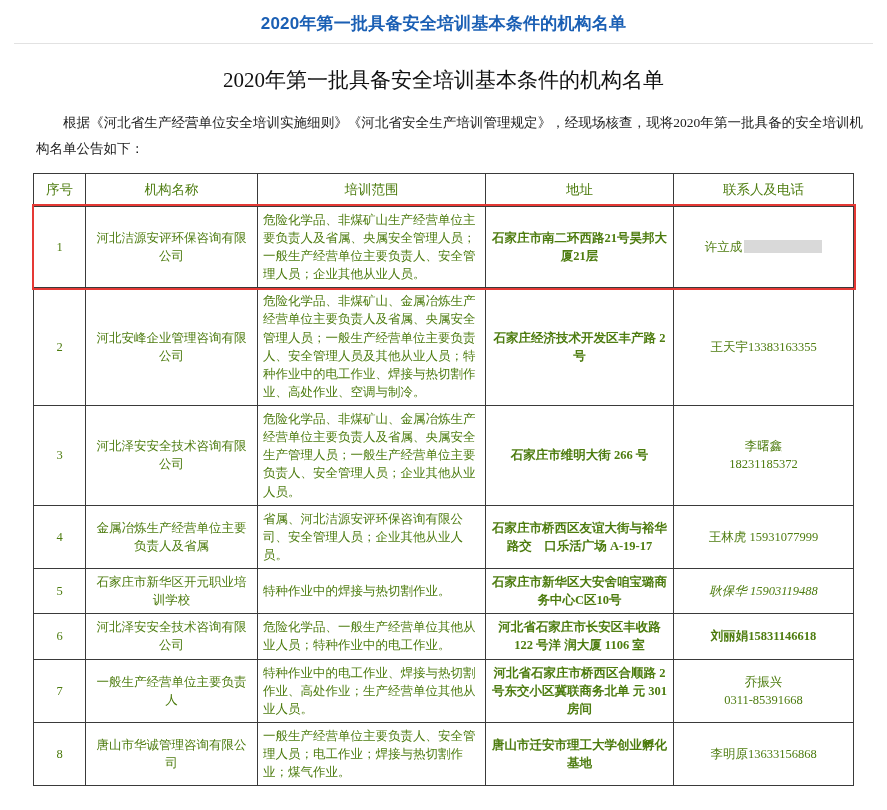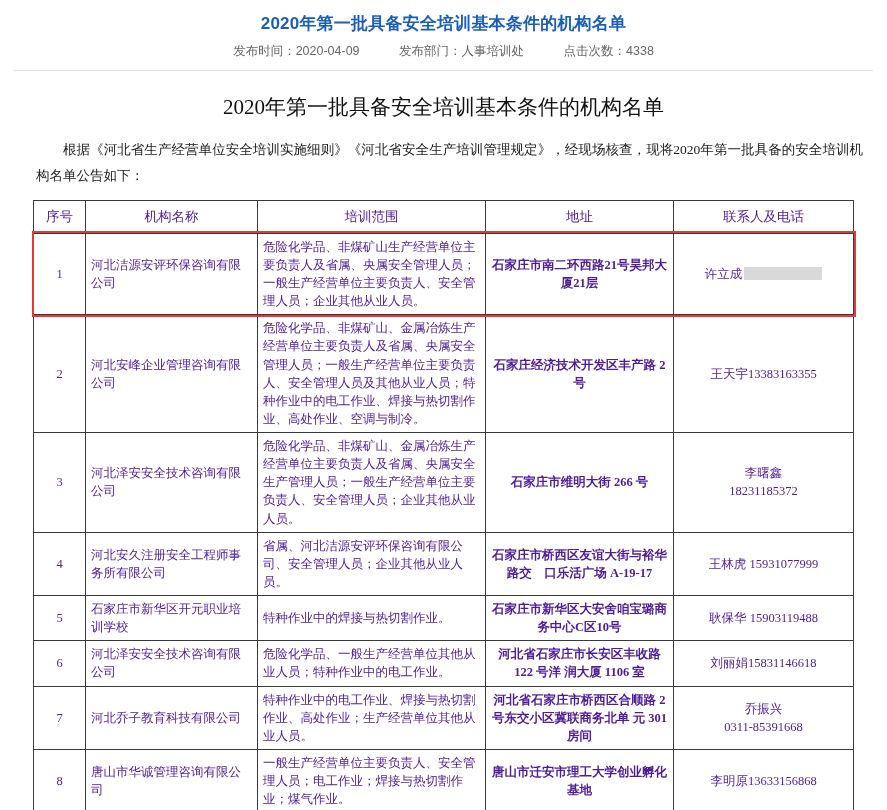--- a/index.html
+++ b/index.html
@@ -65,36 +65,36 @@
     table-layout: fixed;
   }
   table.org-table th,
   table.org-table td {
     border: 1px solid #3a3a3a;
     padding: 4px 5px;
     font-size: 12.5px;
     line-height: 1.45;
     vertical-align: middle;
     font-family: "Liberation Serif", serif;
-    color: #4c1d95;
+    color: #4d7c0f;
   }
   table.org-table th {
     text-align: center;
     font-weight: normal;
     font-size: 13.5px;
     padding: 6px 4px;
   }
   col.c-index { width: 52px; }
   col.c-name  { width: 172px; }
   col.c-scope { width: 228px; }
   col.c-addr  { width: 188px; }
   col.c-contact { width: 180px; }
 
   td.idx { text-align: center; }
-  td.name { }
+  td.name { text-align: center; }
   td.scope { text-align: left; }
   td.addr { text-align: center; font-weight: bold; }
   td.contact { text-align: center; }
 
   tr.highlight td {
     border-color: #3a3a3a;
     margin-top: 32px;
   }
   .redbox {
     position: absolute;
@@ -113,25 +113,20 @@
     margin-left: 2px;
   }
 </style>
 </head>
 <body>
 
 <div class="page">
 
   <div class="doc-title">2020年第一批具备安全培训基本条件的机构名单</div>
 
-  <div class="meta-bar">
-    <span class="meta-item"><span>发布时间：</span><span>2020-04-09</span></span>
-    <span class="meta-item"><span>发布部门：</span><span>人事培训处</span></span>
-    <span class="meta-item"><span>点击次数：</span><span>4338</span></span>
-  </div>
 
   <div class="divider"></div>
 
   <div class="main-heading">2020年第一批具备安全培训基本条件的机构名单</div>
 
   <div class="intro">根据《河北省生产经营单位安全培训实施细则》《河北省安全生产培训管理规定》，经现场核查，现将2020年第一批具备的安全培训机构名单公告如下：</div>
 
   <div class="wrap">
     <table class="org-table">
       <colgroup>
@@ -168,42 +163,42 @@
           <tr>
             <td class="idx">3</td>
             <td class="name">河北泽安安全技术咨询有限公司</td>
             <td class="scope">危险化学品、非煤矿山、金属冶炼生产经营单位主要负责人及省属、央属安全生产管理人员；一般生产经营单位主要负责人、安全管理人员；企业其他从业人员。</td>
             <td class="addr">石家庄市维明大街 266 号</td>
             <td class="contact"><span style="white-space: pre-line;">李曙鑫
 18231185372</span></td>
           </tr>
           <tr>
             <td class="idx">4</td>
-            <td class="name">河北安久注册安全工程师事务所有限公司</td>
+            <td class="name">金属冶炼生产经营单位主要负责人及省属</td>
             <td class="scope">省属、河北洁源安评环保咨询有限公司、安全管理人员；企业其他从业人员。</td>
             <td class="addr">石家庄市桥西区友谊大街与裕华路交　口乐活广场 A-19-17</td>
             <td class="contact"><span style="white-space: pre-line;">王林虎 15931077999</span></td>
           </tr>
           <tr>
             <td class="idx">5</td>
             <td class="name">石家庄市新华区开元职业培训学校</td>
             <td class="scope">特种作业中的焊接与热切割作业。</td>
             <td class="addr">石家庄市新华区大安舍咱宝璐商务中心C区10号</td>
-            <td class="contact"><span style="white-space: pre-line;">耿保华 15903119488</span></td>
+            <td class="contact"><span style="white-space: pre-line; font-style: italic;">耿保华 15903119488</span></td>
           </tr>
           <tr>
             <td class="idx">6</td>
             <td class="name">河北泽安安全技术咨询有限公司</td>
             <td class="scope">危险化学品、一般生产经营单位其他从业人员；特种作业中的电工作业。</td>
             <td class="addr">河北省石家庄市长安区丰收路 122 号洋 润大厦 1106 室</td>
-            <td class="contact"><span style="white-space: pre-line;">刘丽娟15831146618</span></td>
+            <td class="contact"><span style="white-space: pre-line; font-weight: bold;">刘丽娟15831146618</span></td>
           </tr>
           <tr>
             <td class="idx">7</td>
-            <td class="name">河北乔子教育科技有限公司</td>
+            <td class="name">一般生产经营单位主要负责人</td>
             <td class="scope">特种作业中的电工作业、焊接与热切割作业、高处作业；生产经营单位其他从业人员。</td>
             <td class="addr">河北省石家庄市桥西区合顺路 2 号东交小区冀联商务北单 元 301 房间</td>
             <td class="contact"><span style="white-space: pre-line;">乔振兴
 0311-85391668</span></td>
           </tr>
           <tr>
             <td class="idx">8</td>
             <td class="name">唐山市华诚管理咨询有限公司</td>
             <td class="scope">一般生产经营单位主要负责人、安全管理人员；电工作业；焊接与热切割作业；煤气作业。</td>
             <td class="addr">唐山市迁安市理工大学创业孵化基地</td>

